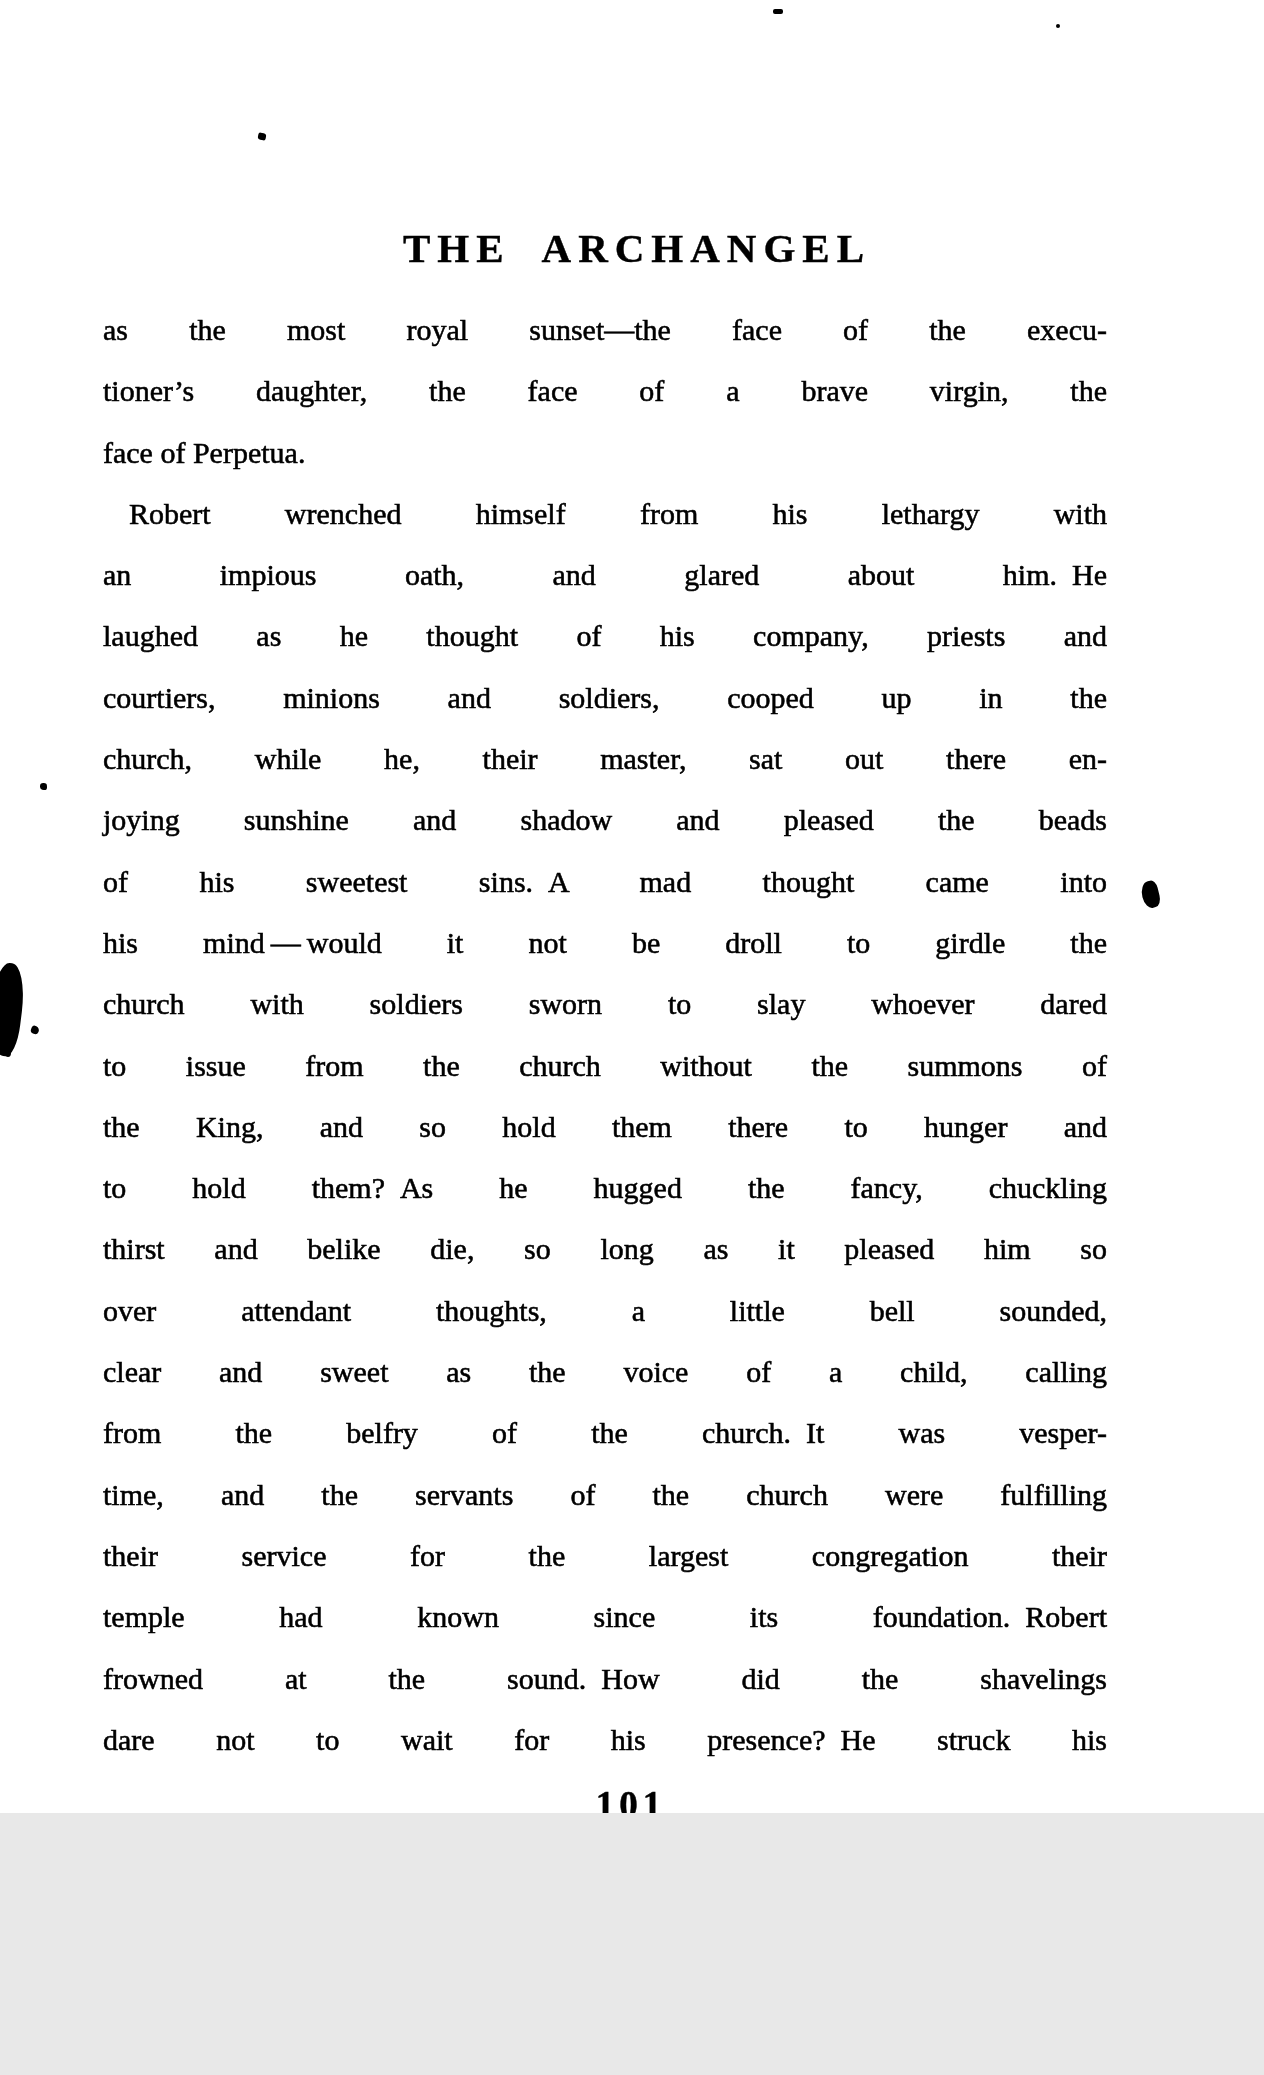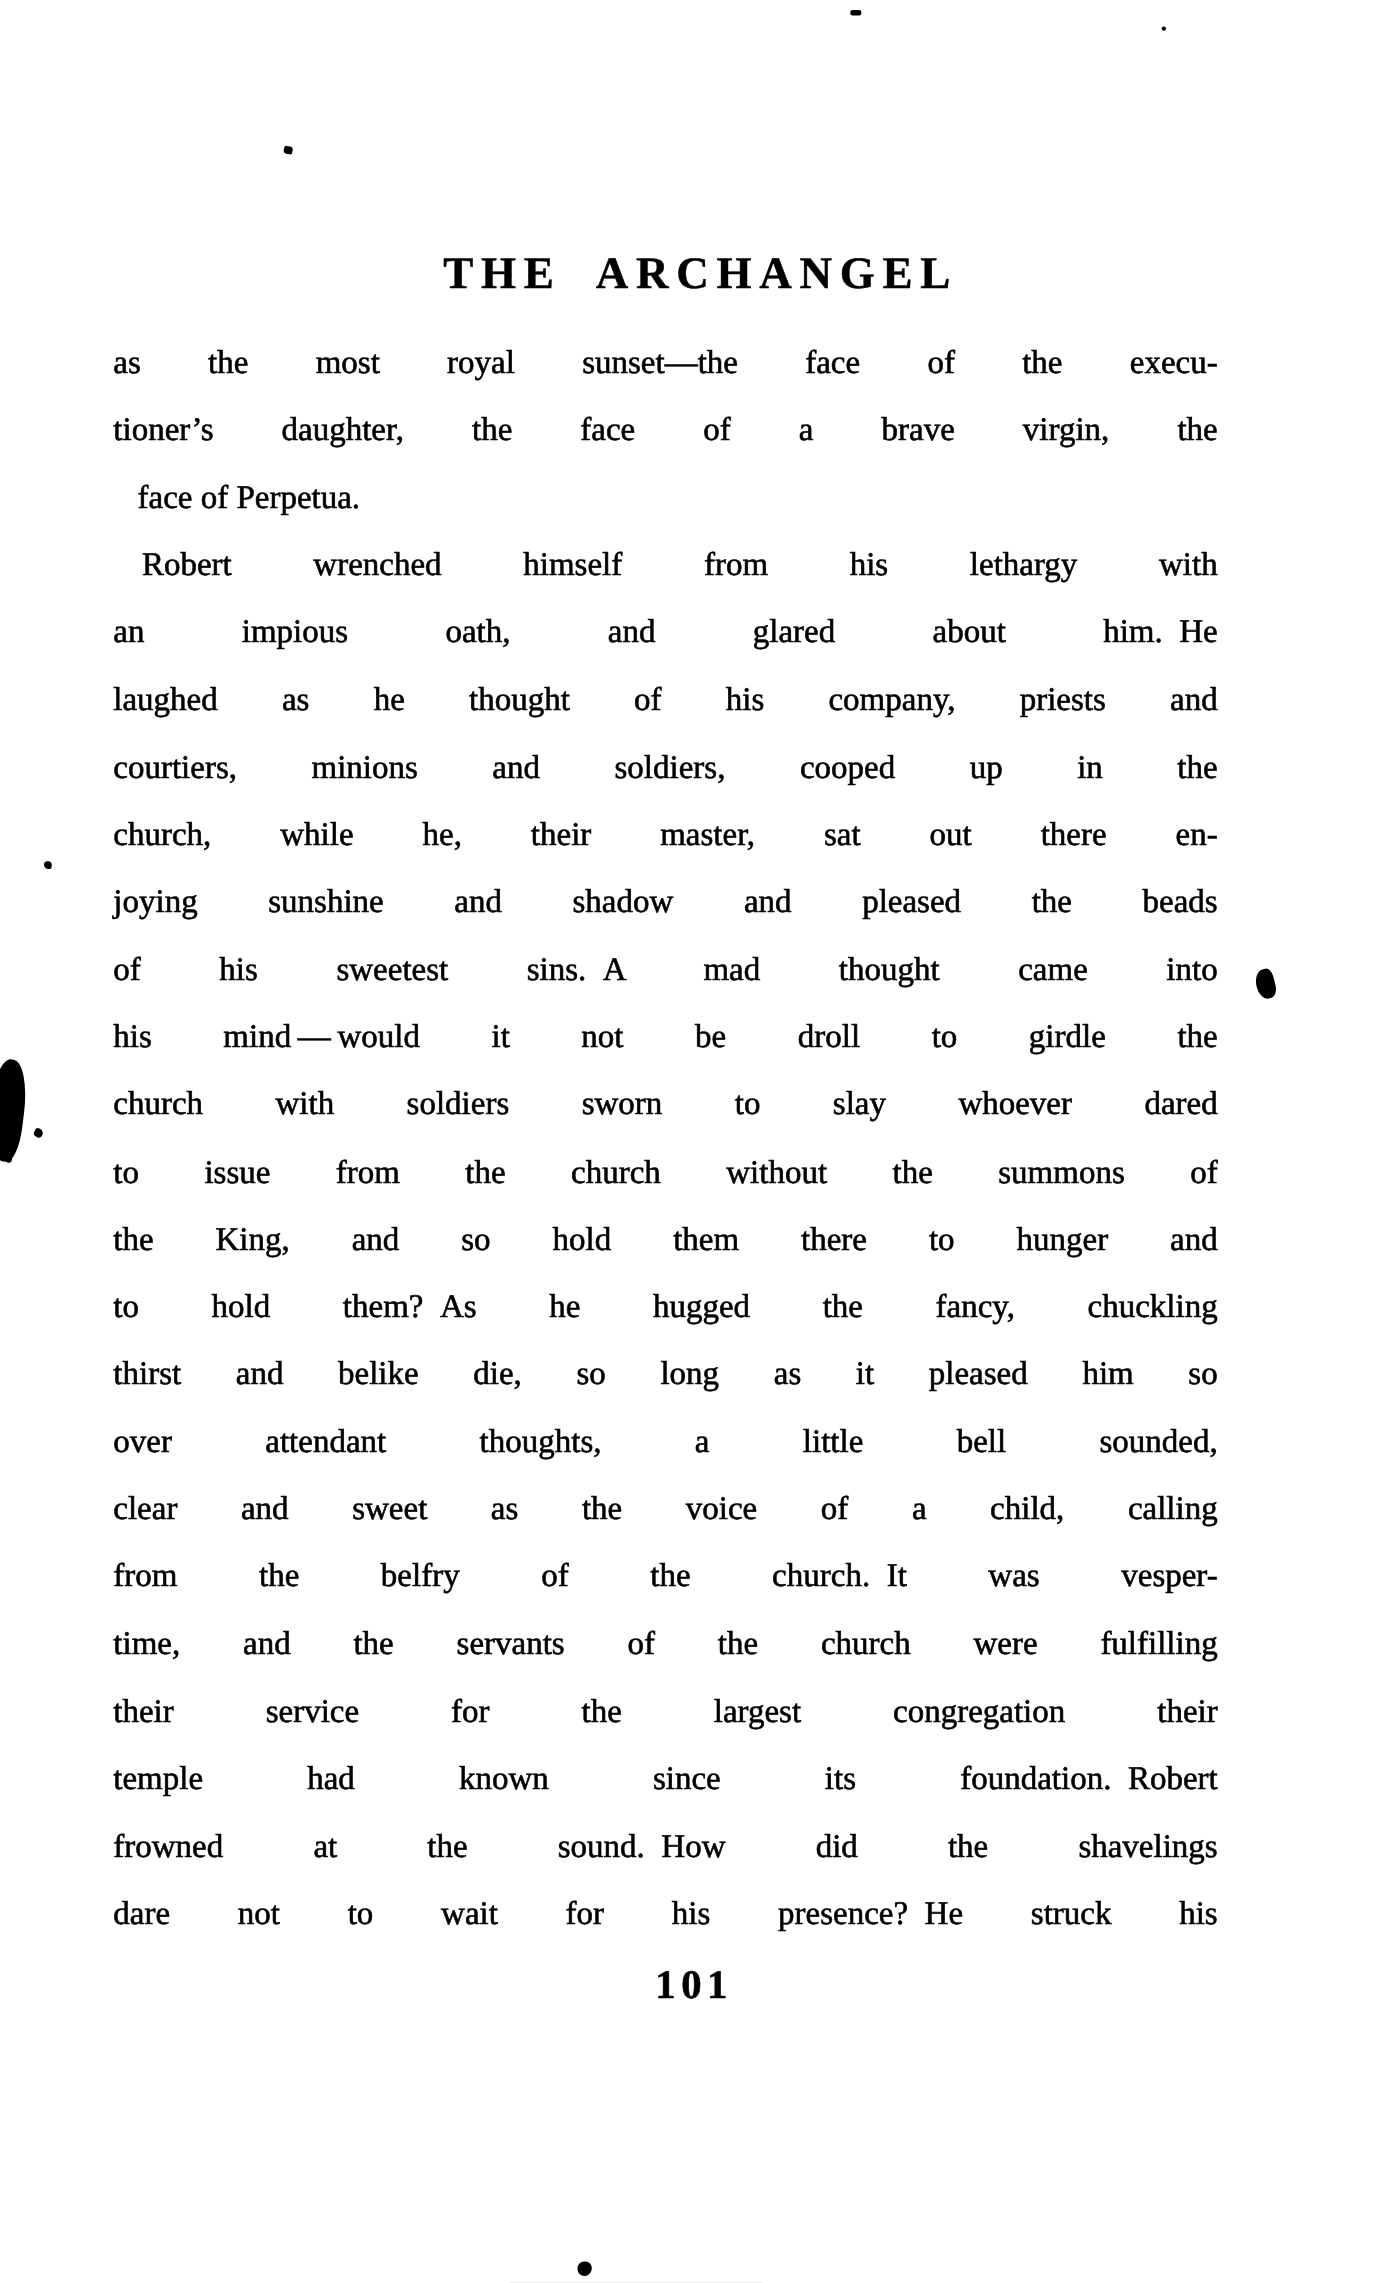--- a/index.html
+++ b/index.html
@@ -1,19 +1,19 @@
 <!DOCTYPE html>
 <html><head>
 <meta charset="utf-8">
 <style>
   html, body { margin: 0; padding: 0; background: #e8e8e8; }
   .page {
     position: relative;
     width: 1264px;
-    height: 2075px;
+    height: 1813px;
     background: #ffffff;
     overflow: hidden;
     font-family: "Liberation Serif", serif;
     color: #000000;
   }
   .running-head {
     position: absolute;
     top: 224px;
     left: 637px;
     transform: translateX(-50%);
@@ -30,21 +30,21 @@
     left: 103px;
     width: 1004px;
     font-size: 30px;
     line-height: 61.3px;
     -webkit-text-stroke: 0.55px #000;
   }
   .line {
     text-align: justify;
     text-align-last: justify;
   }
-  .line.flush { text-align-last: left; margin-left: 22px; }
+  .line.flush { text-align-last: left; }
   .line.indent { text-indent: 26px; }
   .folio {
     position: absolute;
     top: 1783px;
     left: 631px;
     transform: translateX(-50%);
     font-size: 37px;
     letter-spacing: 5px;
     font-weight: bold;
     -webkit-text-stroke: 0.5px #000;

